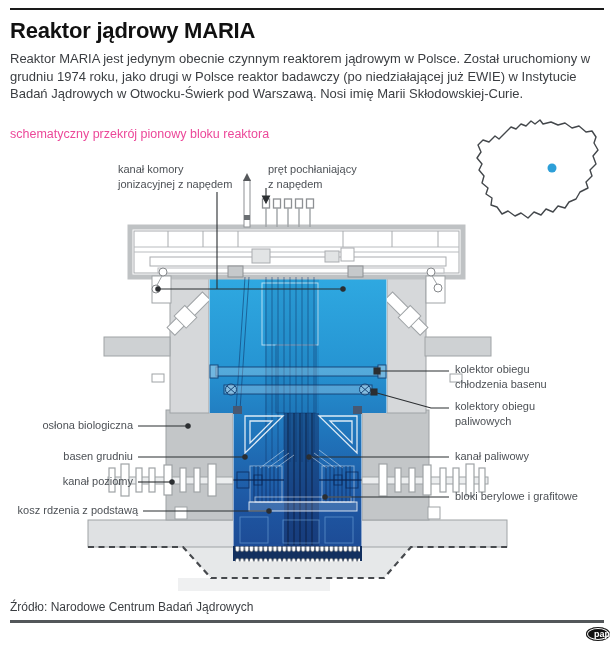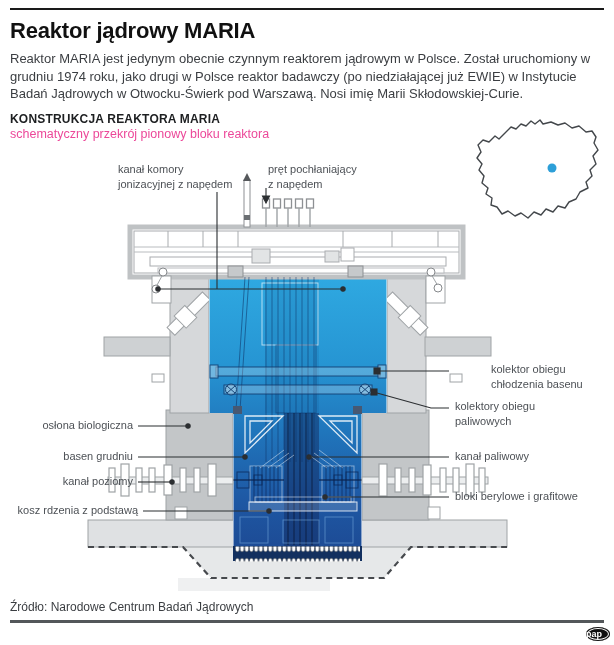--- a/index.html
+++ b/index.html
@@ -9,33 +9,32 @@
   .title{position:absolute;left:10px;top:18px;font-size:22px;font-weight:bold;color:#111;letter-spacing:-0.2px;}
   .intro{position:absolute;left:10px;top:50px;width:597px;font-size:13px;line-height:17.5px;color:#3b3e42;}
   .sec-head{position:absolute;left:10px;top:112px;font-size:12px;font-weight:bold;color:#1d1f21;letter-spacing:0.2px;}
   .sec-sub{position:absolute;left:10px;top:127px;font-size:12.5px;color:#ec4899;}
   .map-label{position:absolute;left:487px;top:176px;width:120px;text-align:center;font-size:13.5px;font-weight:bold;color:#1c1e20;}
   .dlabel{position:absolute;font-size:11px;line-height:15px;color:#4d5156;}
   .dlabel.right{text-align:right;}
   .footer-src{position:absolute;left:10px;top:600px;font-size:12px;color:#3b3e42;}
   .rule-bottom{position:absolute;left:10px;top:620px;width:594px;height:3px;background:#53575a;}
   .pap-logo{position:absolute;left:586px;top:627px;width:24px;height:14px;background:#101010;border-radius:50%;
-    color:#fff;font-size:9px;font-weight:bold;text-align:left;line-height:14px;
+    color:#fff;font-size:9px;font-weight:bold;text-align:right;line-height:14px;
     box-shadow:inset 0 0 0 1px #101010, inset 0 0 0 2px #ffffff;}
   svg{position:absolute;left:0;top:0;}
 </style>
 </head>
 <body>
 
 <div id="page">
 
   <div class="rule-top"></div>
   <div class="title">Reaktor jądrowy MARIA</div>
   <div class="intro">Reaktor MARIA jest jedynym obecnie czynnym reaktorem jądrowym w Polsce. Został uruchomiony w grudniu 1974 roku, jako drugi w Polsce reaktor badawczy (po niedziałającej już EWIE) w Instytucie Badań Jądrowych w Otwocku-Świerk pod Warszawą. Nosi imię Marii Skłodowskiej-Curie.</div>
-  <div class="sec-head">KONSTRUKCJA REAKTORA MARIA</div>
   <div class="sec-sub">schematyczny przekrój pionowy bloku reaktora</div>
 
   <svg width="142" height="124" viewBox="0 0 142 124" style="left:468px;top:112px;">
     <path d="M36,22 43,15 48,17 53,12 58,14 63,9 67,12 72,8 75,12 83,10 90,13 97,11 104,16 111,14 118,20 124,19 128,25 126,31 130,38 125,44 128,52 122,58 124,64 118,70 120,76 112,80 108,87 101,90 97,96 90,94 85,100 78,97 73,103 66,100 60,106 53,101 47,104 40,99 34,102 29,95 23,93 24,86 18,82 20,76 14,71 16,64 11,58 14,52 9,46 13,40 10,33 15,28 21,30 27,24 31,27 Z" fill="#ffffff" stroke="#43474b" stroke-width="1.4" stroke-linejoin="round"></path>
     <circle cx="84" cy="56" r="4.5" fill="#2d9fd8"></circle>
   </svg>
 
   <svg width="614" height="645" viewBox="0 0 614 645">
     <defs>
       <linearGradient id="poolGrad" gradientUnits="userSpaceOnUse" x1="0" y1="276" x2="0" y2="552">
@@ -226,21 +225,21 @@
   </svg>
 
   <div class="dlabel" style="left:118px;top:162px;">
     <div>kanał komory</div>
     <div>jonizacyjnej z napędem</div>
   </div>
   <div class="dlabel" style="left:268px;top:162px;">
     <div>pręt pochłaniający</div>
     <div>z napędem</div>
   </div>
-  <div class="dlabel" style="left:455px;top:362px;margin-left:36px;">
+  <div class="dlabel" style="left:455px;top:362px;">
     <div>kolektor obiegu</div>
     <div>chłodzenia basenu</div>
   </div>
   <div class="dlabel" style="left:455px;top:399px;">
     <div>kolektory obiegu</div>
     <div>paliwowych</div>
   </div>
   <div class="dlabel" style="left:455px;top:449px;">
     <div>kanał paliwowy</div>
   </div>

